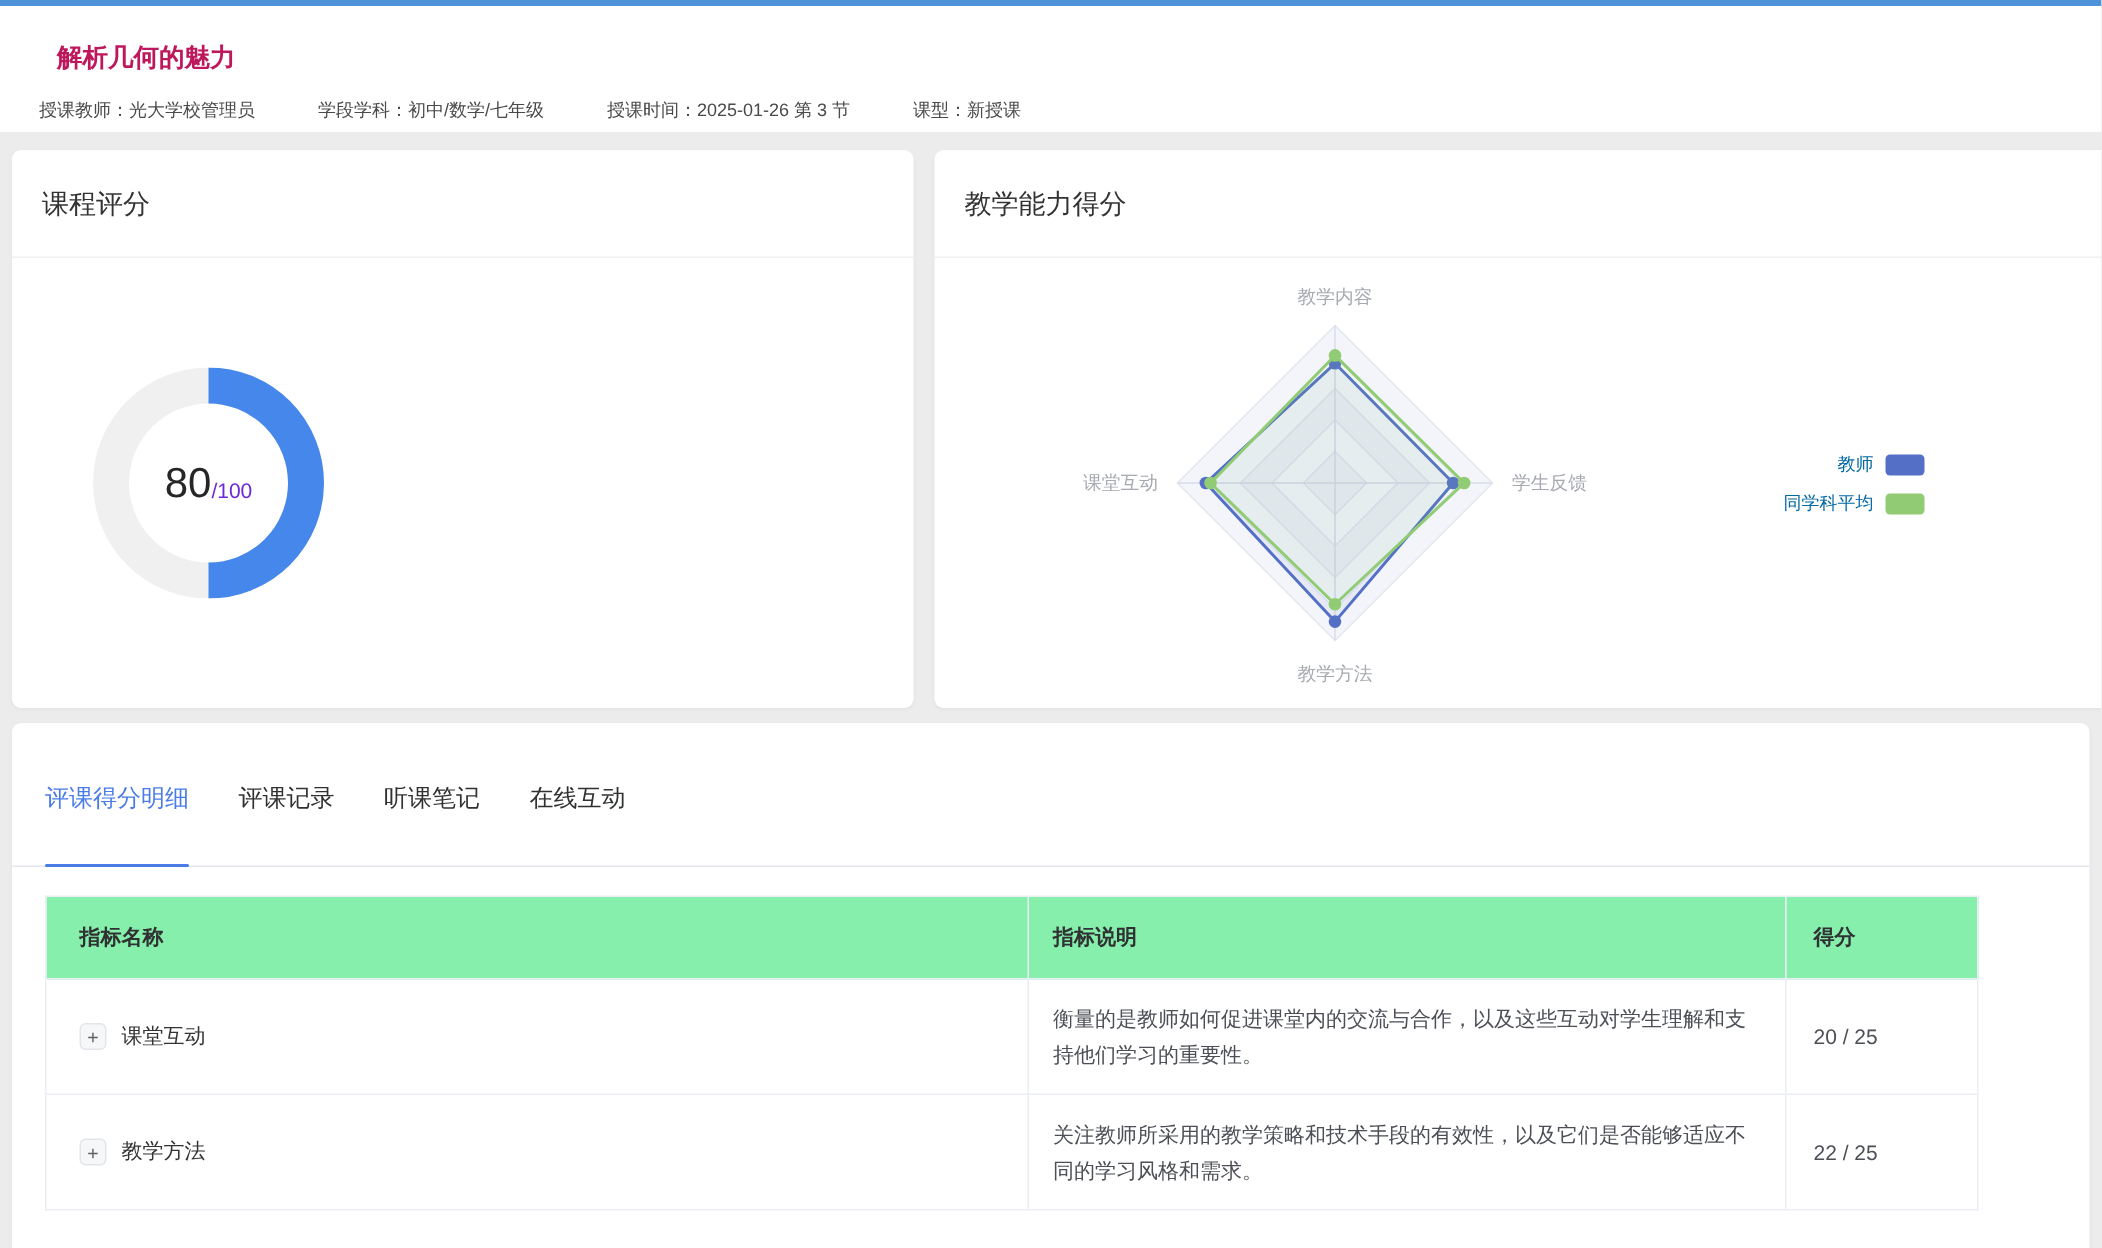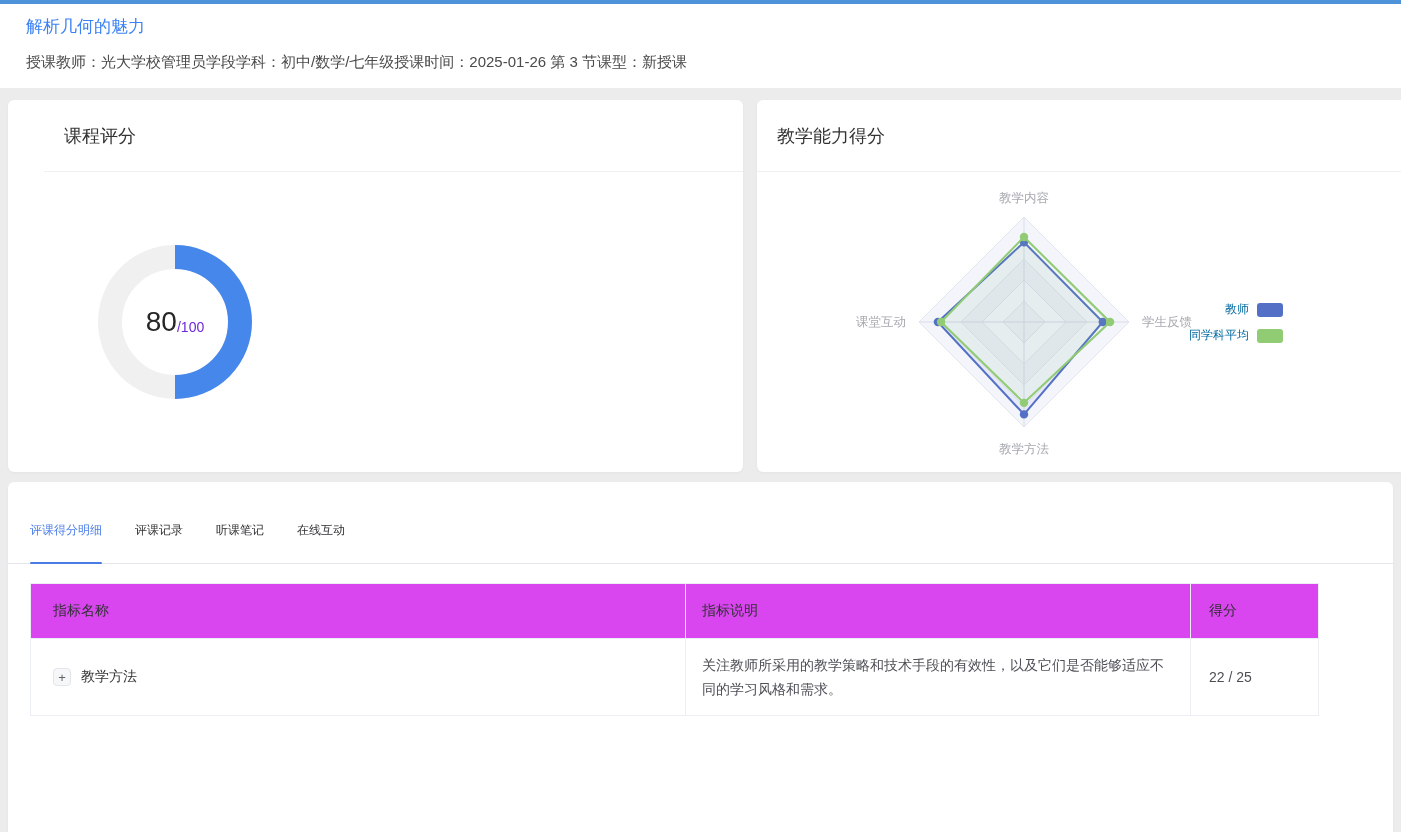--- a/index.html
+++ b/index.html
@@ -8,29 +8,29 @@
     width:1401px; height:832px; overflow:hidden;
     background:#ececec;
     font-family:"Liberation Sans","DejaVu Sans",sans-serif;
     color:#333;
   }
   
   .topbar { height:4px; background:#4e93da; }
 
   
   .page-header { background:#fff; height:84px; padding:10px 26px 0; }
-  .page-title { margin:0; font-size:17px; font-weight:400; color:#3b82f6; line-height:26px; }
-  .meta-row { margin-top:13px; display:flex; font-size:15px; color:#4a4a4a; }
+  .page-title { margin:12px; font-size:17px; font-weight:700; color:#be185d; line-height:26px; }
+  .meta-row { margin-top:13px; display:flex; gap:42px; font-size:12px; color:#4a4a4a; }
   .meta-item span { color:#4a4a4a; }
 
   
   .cards-row { display:flex; gap:14px; margin:12px 0 10px 8px; }
   .card { background:#fff; border-radius:6px; box-shadow:0 1px 3px rgba(0,0,0,.04); }
   .cards-row .card { height:372px; }
-  .score-card { width:735px; flex:none;padding-left:36px; }
+  .score-card { width:601px; flex:none; }
   .radar-card { flex:1; border-top-right-radius:0; border-bottom-right-radius:0; }
   .card-header { height:72px; border-bottom:1px solid #f0f0f0; display:flex; align-items:center; padding:0 20px; }
   .card-title { margin:0; font-size:18px; font-weight:500; color:#333; }
   .card-body { position:relative; height:299px; }
 
   
   .donut { position:absolute; left:54px; top:73px; width:154px; height:154px; }
   .donut-label { position:absolute; inset:0; display:flex; align-items:center; justify-content:center; }
   .donut-score { font-size:28px; color:#262626; font-weight:500; }
   .donut-max { font-size:14px; color:#6d28d9; margin-top:10px; }
@@ -43,31 +43,31 @@
 
   
   .radar-svg { position:absolute; left:0; top:0; display:block; }
   .legend { position:absolute; right:118px; top:129px; }
   .legend-row { display:flex; align-items:center; justify-content:flex-end; margin-bottom:9px; font-size:12px; color:#0369a1; cursor:pointer; }
   .legend-swatch { width:26px; height:14px; border-radius:3px; margin-left:8px; background:#ccc; }
 
   
   .bottom-card { margin:0 8px; min-height:420px; padding-bottom:30px; }
   .tabs { display:flex; padding:40px 22px 0; border-bottom:1px solid #e4e7ed; }
-  .tab { font-size:12px; color:#303133; margin-right:33px; padding-bottom:24px; position:relative; cursor:pointer; }
+  .tab { font-size:16px; color:#303133; margin-right:33px; padding-bottom:34px; position:relative; cursor:pointer; }
   .tab.active { color:#4a7ce8; font-weight:500; }
   .tab.active::after { content:""; position:absolute; left:0; right:0; bottom:-1px; height:2px; background:#4a7ce8; border-radius:1px; }
 
   .table-wrap { margin:19px 22px 0; }
   table.indicator-table { border-collapse:collapse; table-layout:fixed; width:1288px; font-size:14px; }
   .indicator-table col.c1 { width:655px; }
   .indicator-table col.c2 { width:505px; }
   .indicator-table col.c3 { width:128px; }
   .indicator-table th, .indicator-table td { border:1px solid #ebeef5; text-align:left; vertical-align:middle; }
-  .indicator-table thead th { background:#d946ef; height:55px; font-weight:400; color:#303133; padding:0 0 0 22px; }
+  .indicator-table thead th { background:#86efac; height:55px; font-weight:700; color:#303133; padding:0 0 0 22px; }
   .indicator-table thead th.th-desc { padding-left:16px; }
   .indicator-table thead th.th-score { padding-left:18px; }
   .indicator-table tbody td { height:77px; }
   .name-cell { padding-left:22px; color:#333; }
   .expand-btn { display:inline-flex; align-items:center; justify-content:center;
     width:18px; height:18px; border:1px solid #e2e5ea; background:#f6f7f9; border-radius:4px;
     color:#606266; font-size:13px; line-height:1; margin-right:10px; cursor:pointer; vertical-align:middle; padding:0;
     font-family:"Liberation Sans","DejaVu Sans",sans-serif; }
   .desc-cell { padding:14px 20px 14px 16px; color:#4c4f55; line-height:24px; }
   .score-cell { padding-left:18px; color:#4c4f55; }
@@ -170,20 +170,27 @@
       <thead>
         <tr>
           <th>指标名称</th>
           <th class="th-desc">指标说明</th>
           <th class="th-score">得分</th>
         </tr>
       </thead>
       <tbody>
         <tr>
           <td class="name-cell">
+            <button class="expand-btn">+</button><span>课堂互动</span>
+          </td>
+          <td class="desc-cell">衡量的是教师如何促进课堂内的交流与合作，以及这些互动对学生理解和支持他们学习的重要性。</td>
+          <td class="score-cell">20 / 25</td>
+        </tr>
+        <tr>
+          <td class="name-cell">
             <button class="expand-btn">+</button><span>教学方法</span>
           </td>
           <td class="desc-cell">关注教师所采用的教学策略和技术手段的有效性，以及它们是否能够适应不同的学习风格和需求。</td>
           <td class="score-cell">22 / 25</td>
         </tr>
       </tbody>
     </table>
   </div>
 </section>
 

